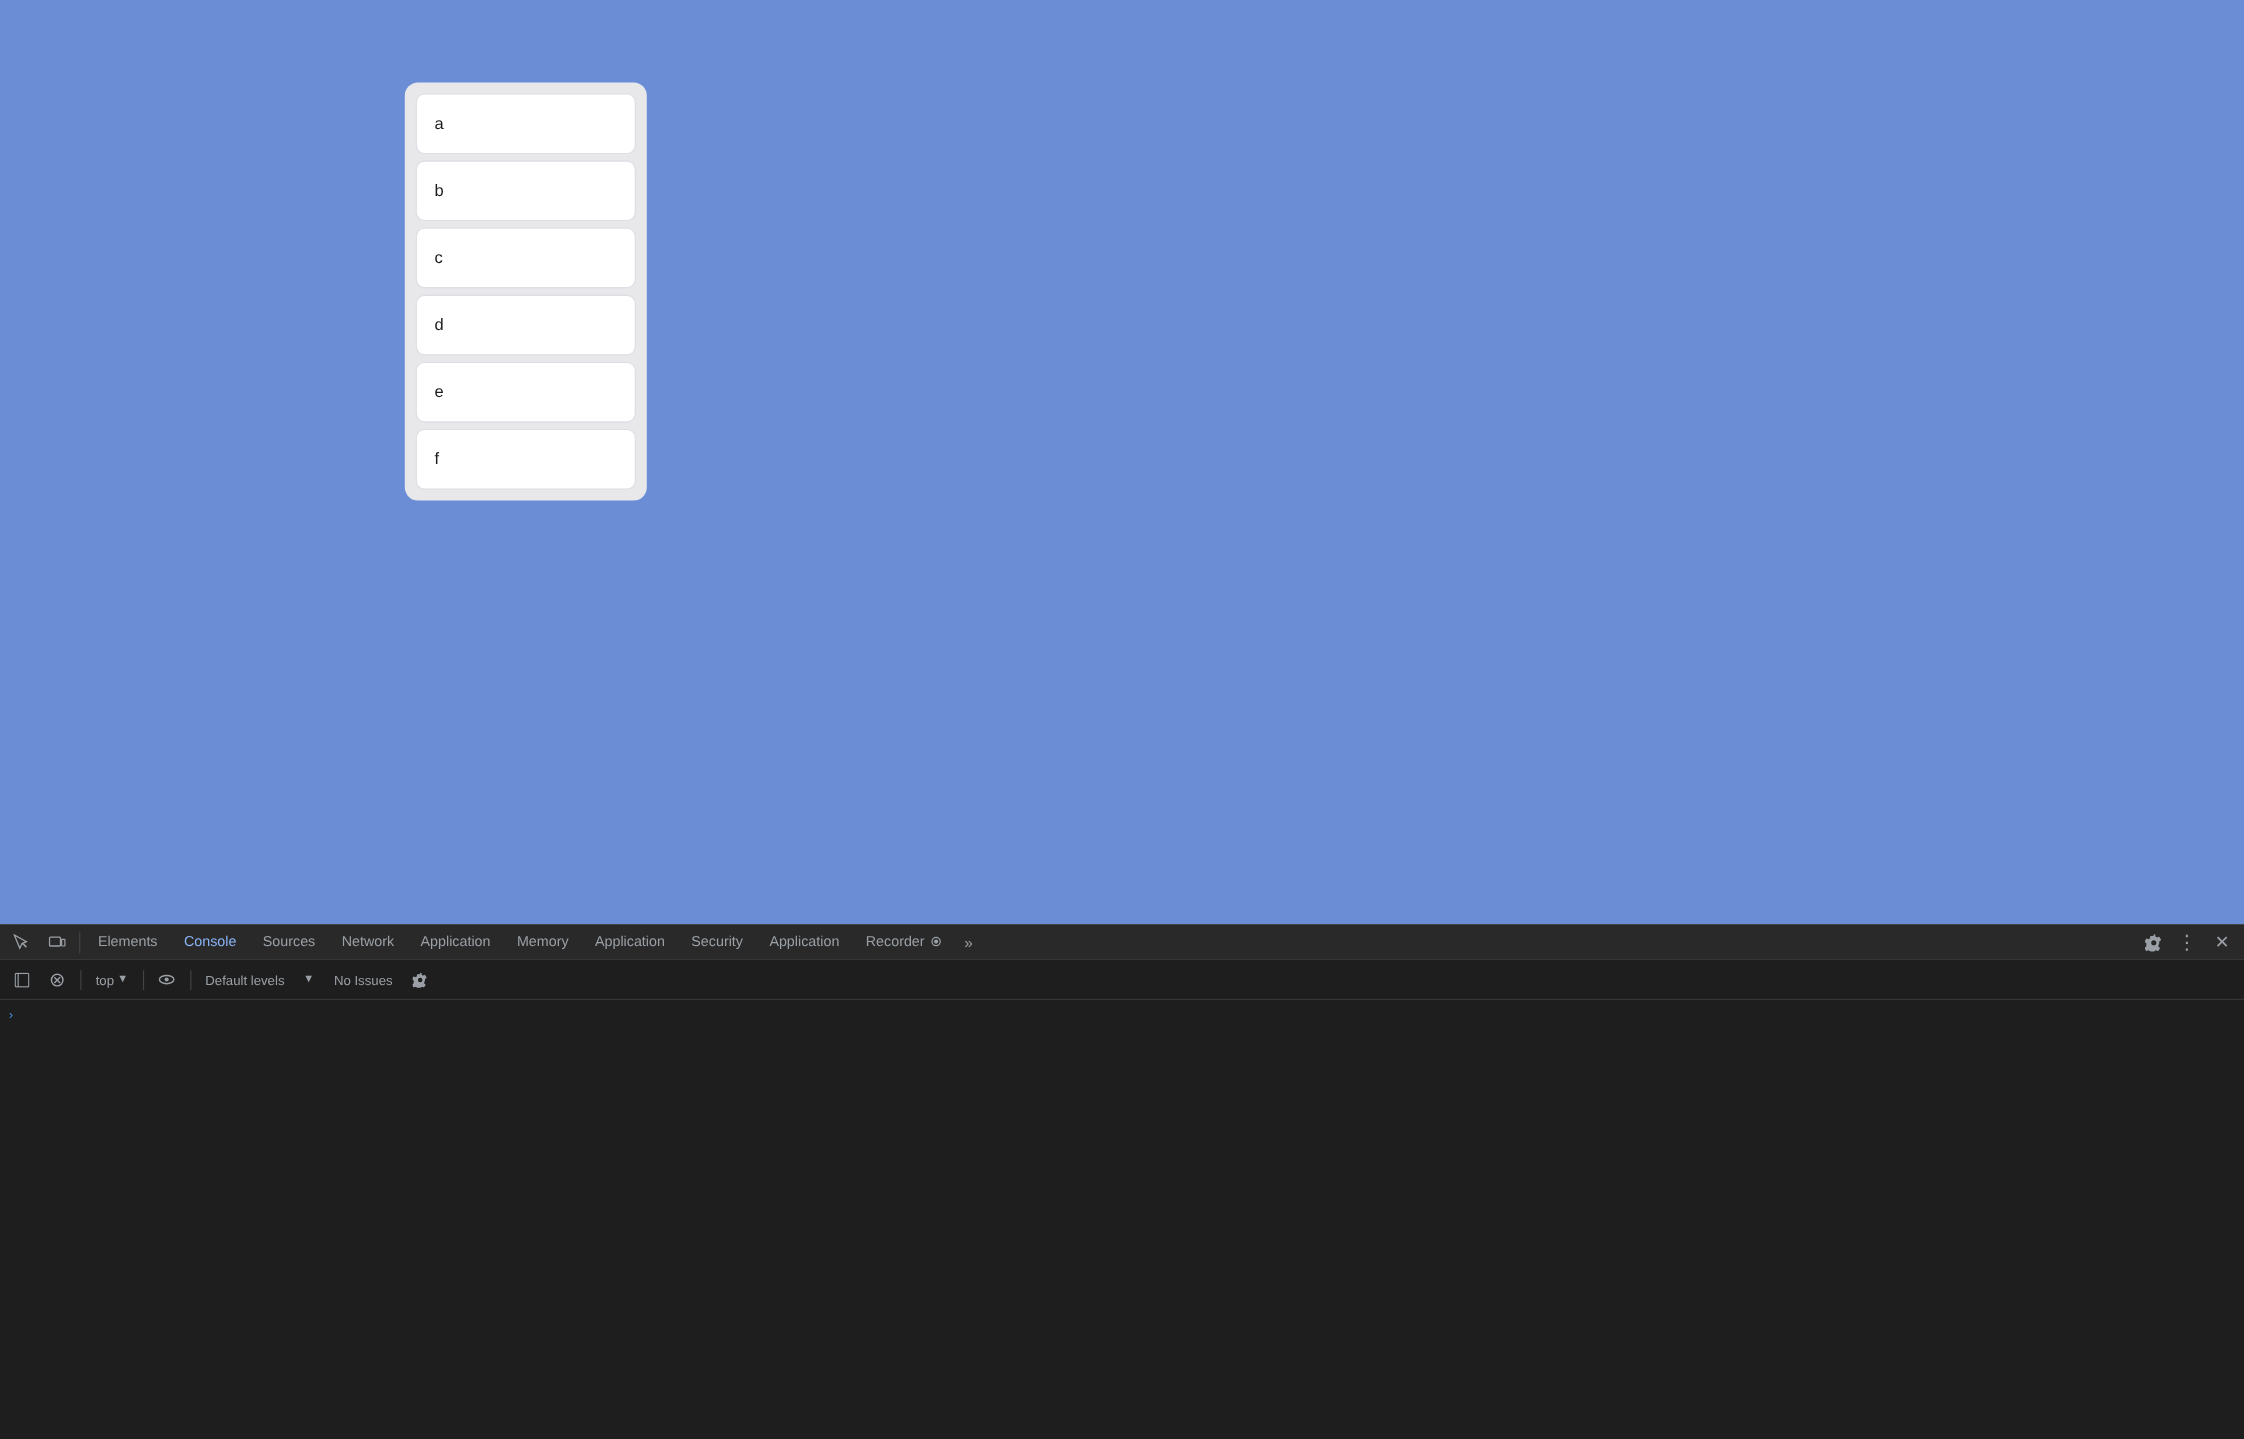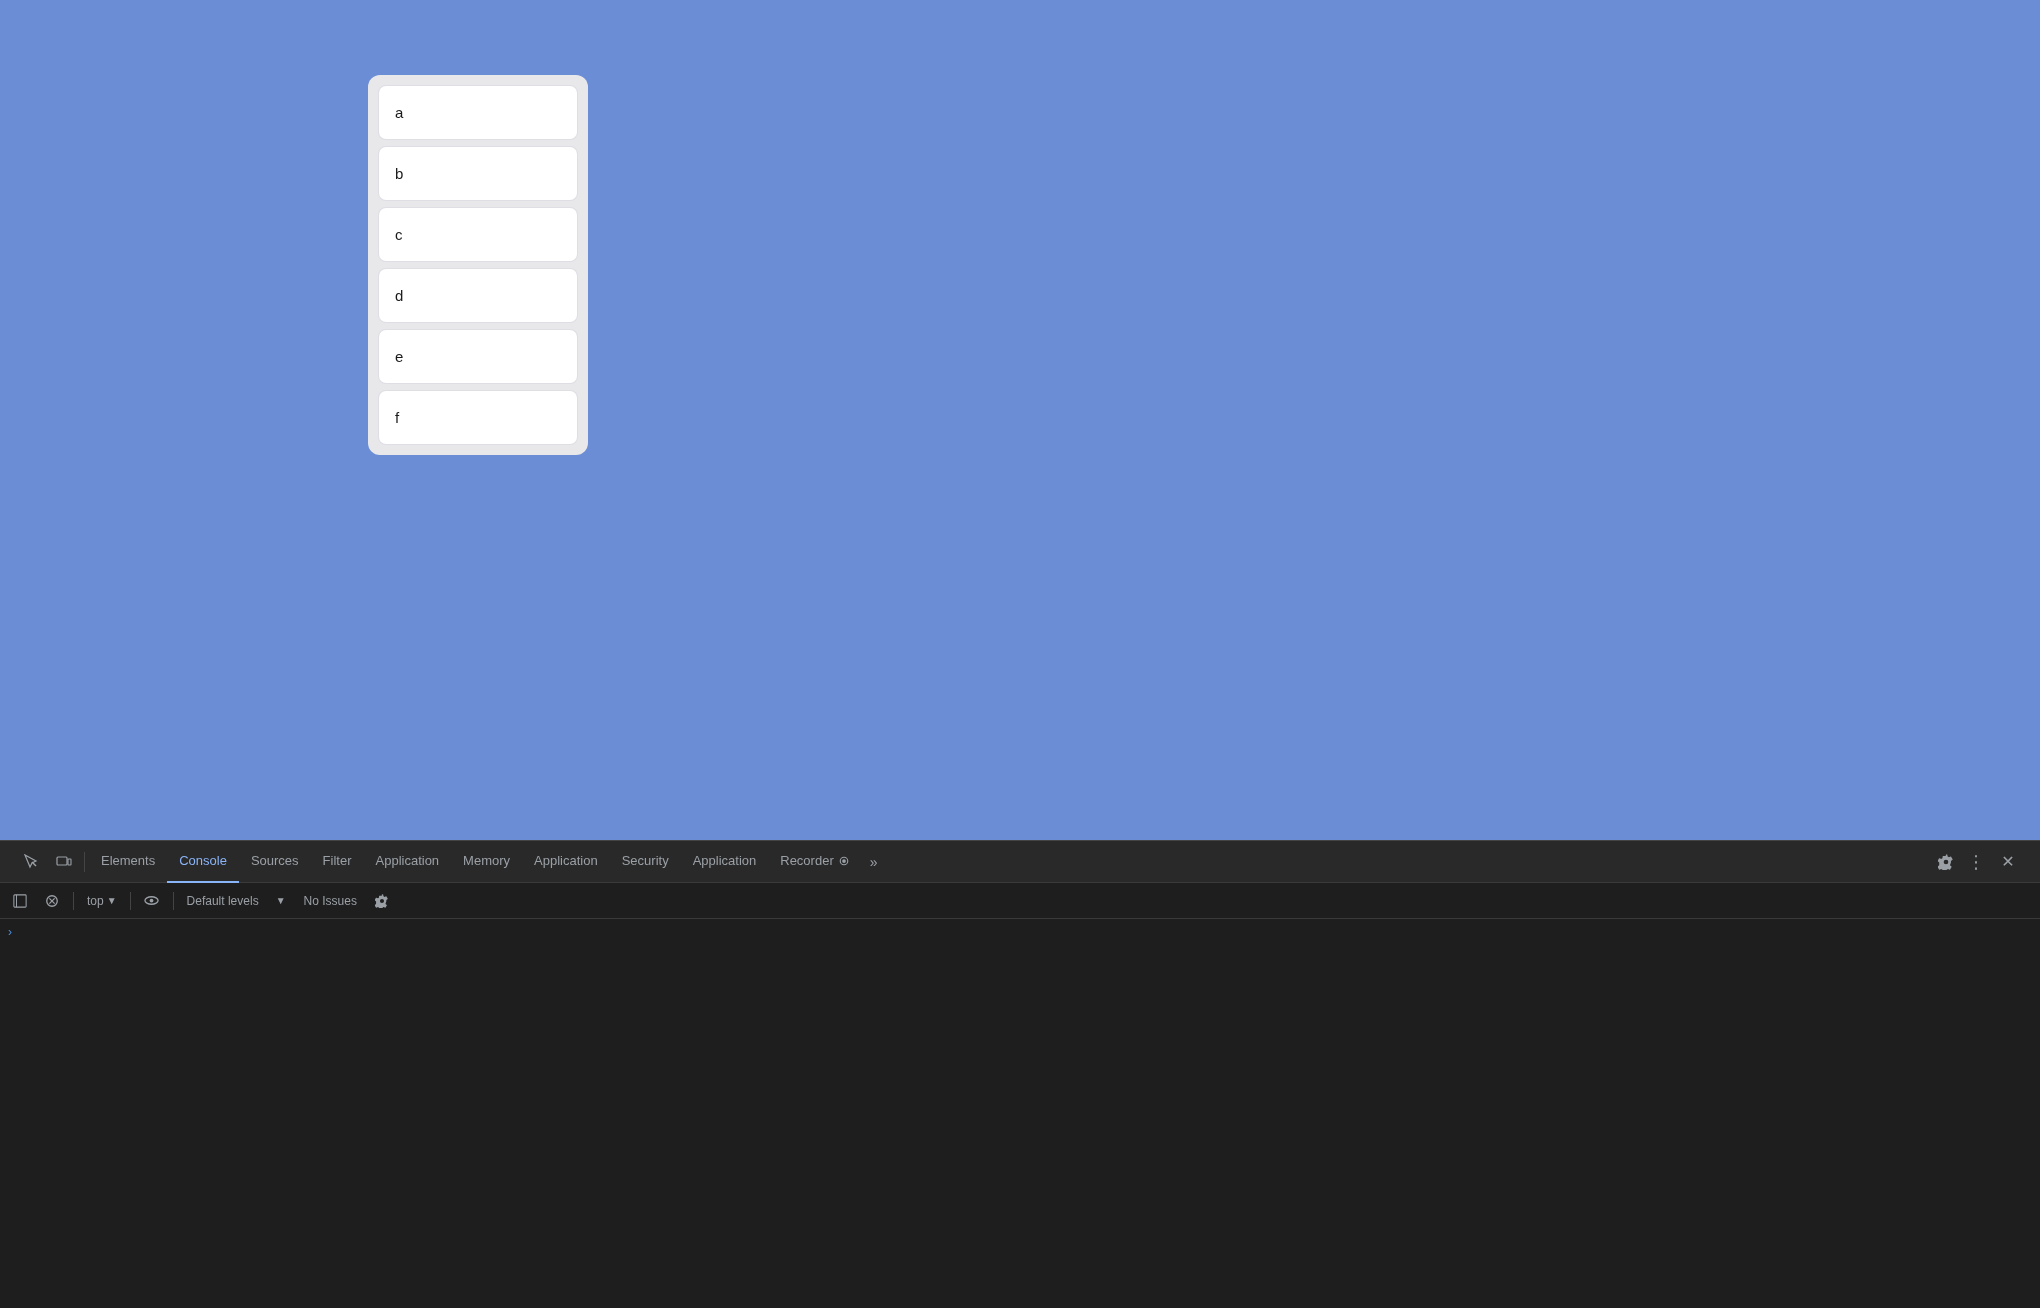--- a/index.html
+++ b/index.html
@@ -54,23 +54,23 @@
       display: flex;
       flex-direction: column;
       border-top: 1px solid #444;
     }
 
     
     .devtools-tabs {
       display: flex;
       align-items: center;
       background: #292929;
-      height: 42px;
+      height: 32px;
       border-bottom: 1px solid #3a3a3a;
-      padding: 0 16px;
+      padding: 0 4px;
       gap: 0;
     }
 
     .devtools-icon-btn {
       width: 32px;
       height: 32px;
       display: flex;
       align-items: center;
       justify-content: center;
       cursor: pointer;
@@ -301,21 +301,21 @@
     <div class="devtools-tab">
       <span>Elements</span>
     </div>
     <div class="devtools-tab active">
       <span>Console</span>
     </div>
     <div class="devtools-tab">
       <span>Sources</span>
     </div>
     <div class="devtools-tab">
-      <span>Filter</span>
+      <span>Network</span>
     </div>
     <div class="devtools-tab">
       <span>Application</span>
     </div>
     <div class="devtools-tab">
       <span>Memory</span>
     </div>
     <div class="devtools-tab">
       <span>Application</span>
     </div>

